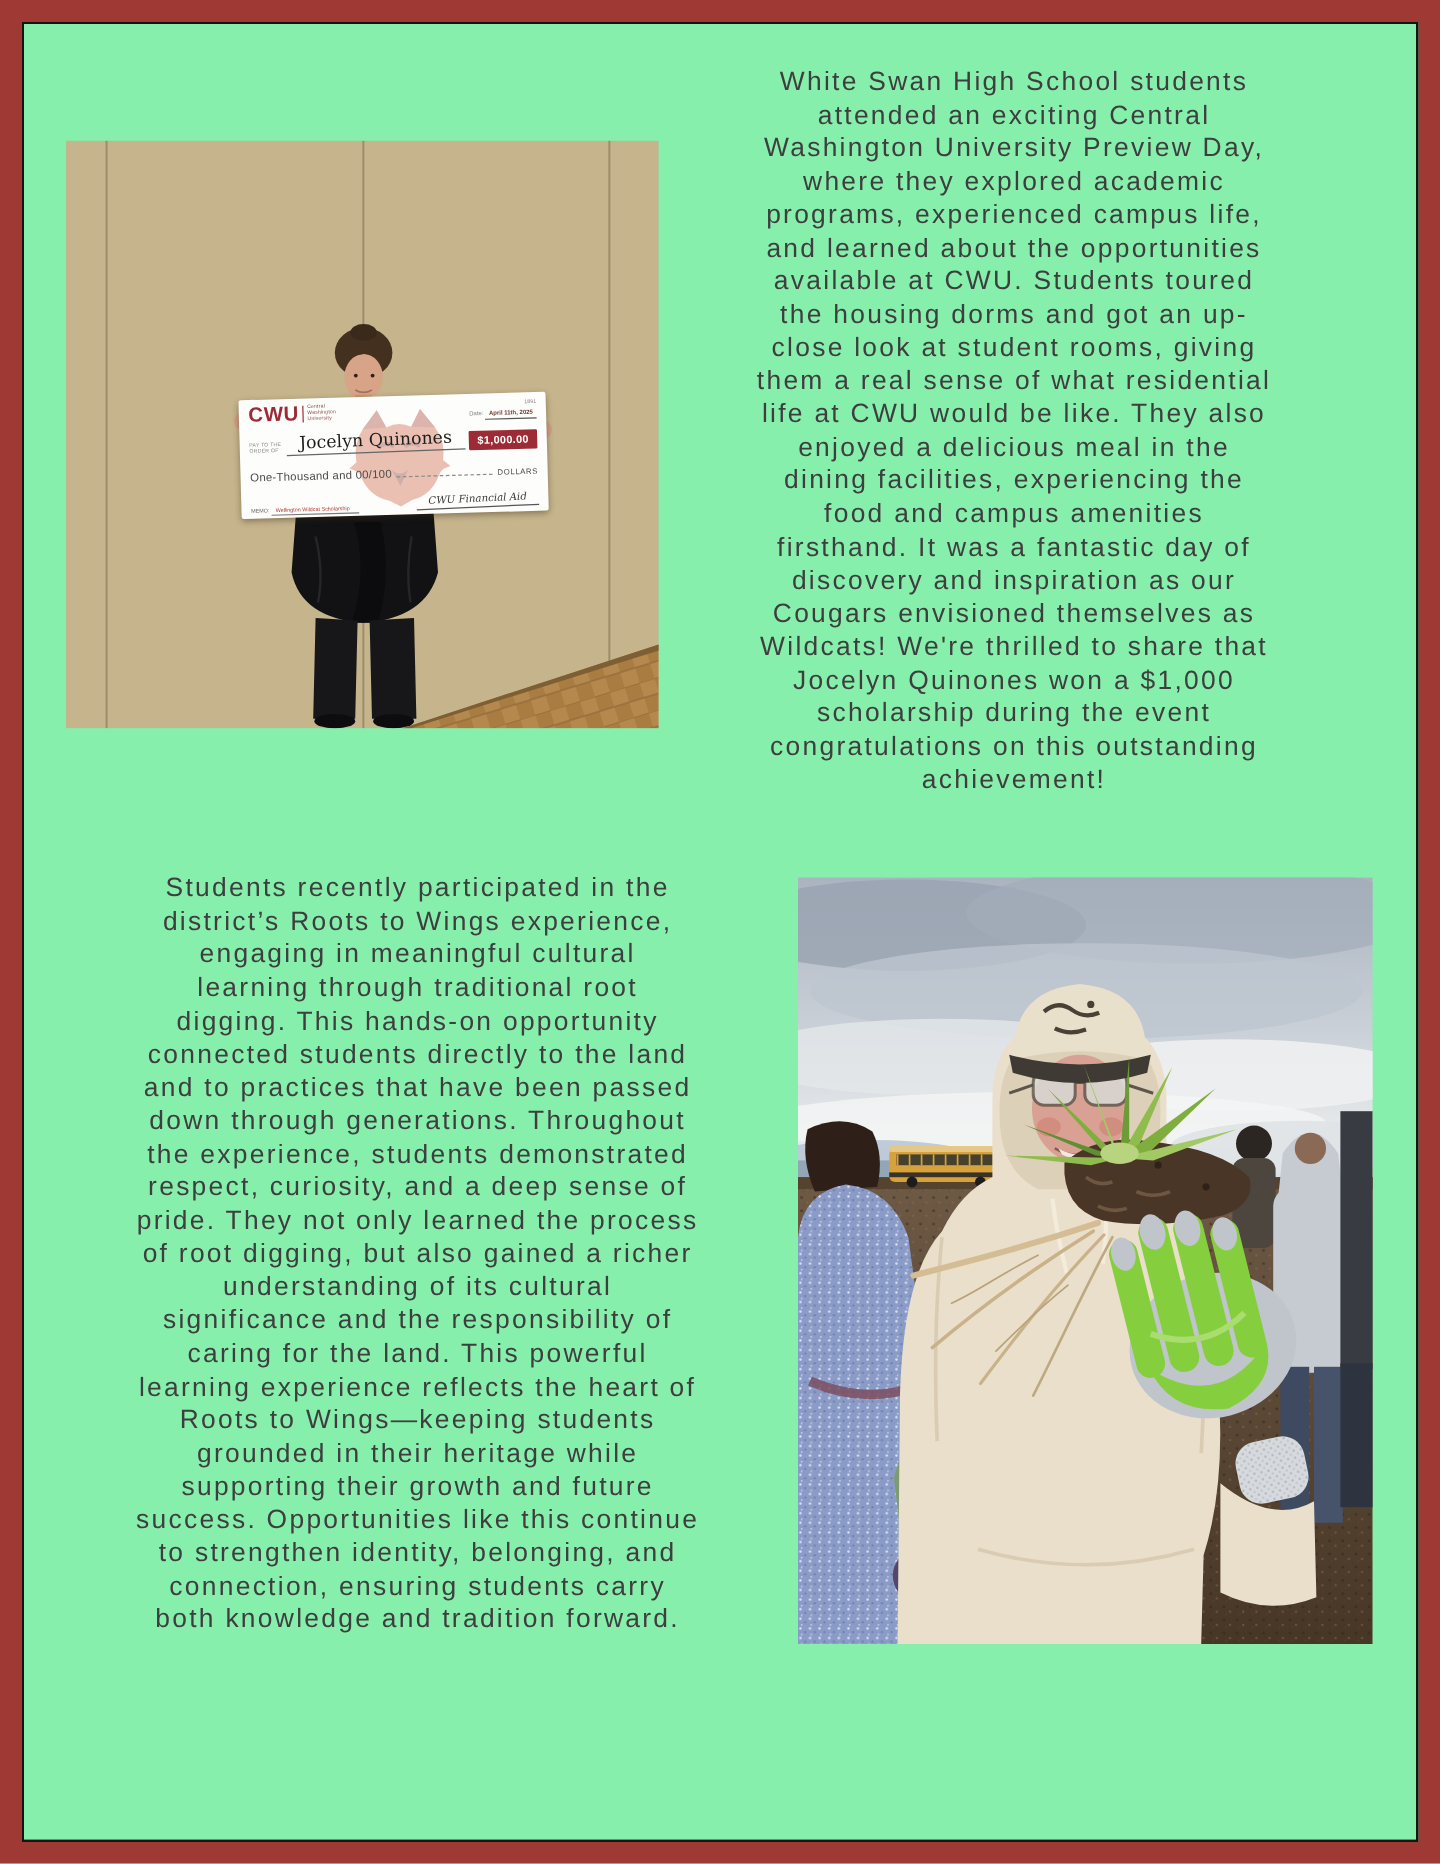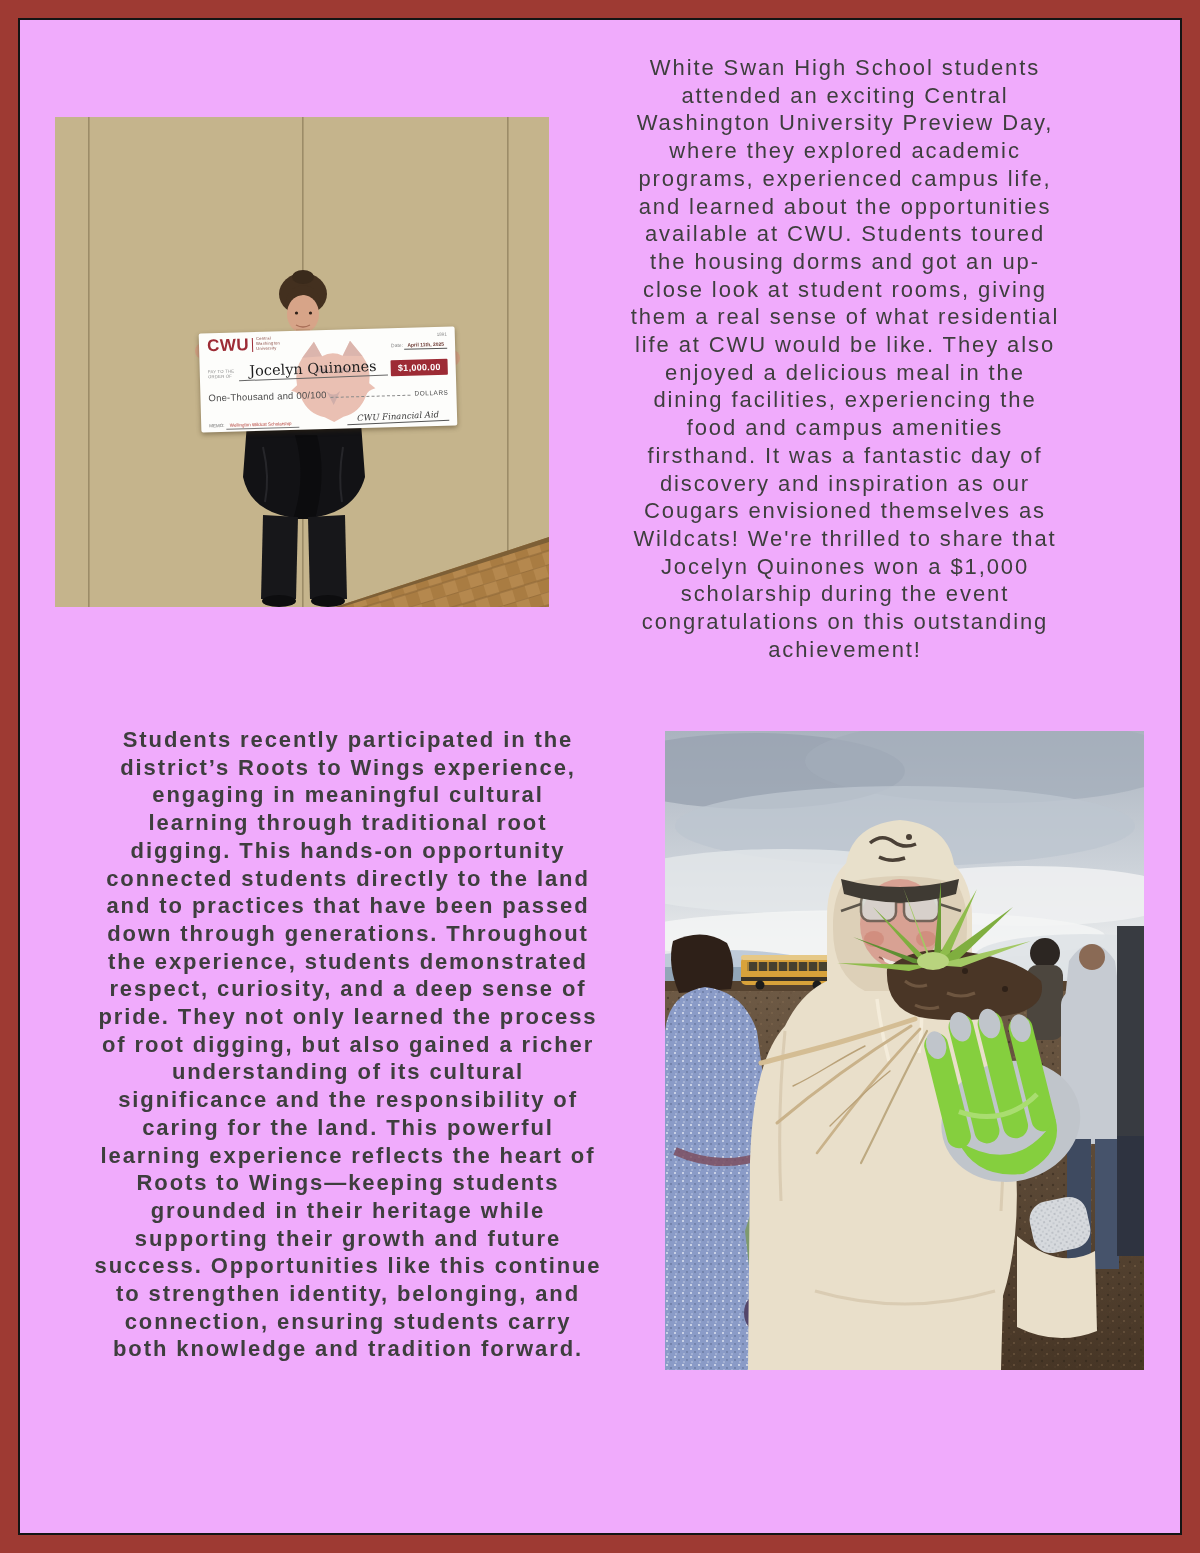--- a/index.html
+++ b/index.html
@@ -3,30 +3,30 @@
 <meta charset="utf-8">
 <style>
   html,body{margin:0;padding:0;background:#ffffff;}
   .frame{
     width:1200px;height:1553px;box-sizing:border-box;
     border:18px solid #9e3a33;background:#9e3a33;
     font-family:"Liberation Sans","DejaVu Sans",sans-serif;
   }
   .content{
     position:relative;box-sizing:border-box;
-    width:1164px;height:1517px;background:#f0abfc;
+    width:1164px;height:1517px;background:#86efac;
     border:2px solid #141414;overflow:hidden;
   }
   
   .story{
     position:absolute;text-align:center;white-space:pre-line;
     color:#3e3e3e;font-size:22px;line-height:27.7px;letter-spacing:1.9px;
   }
   .story1{left:525px;top:34px;width:600px;}
-  .story2{left:17px;top:706px;width:622px;font-weight:bold;}
+  .story2{left:17px;top:706px;width:622px;}
   
   .photo1{position:absolute;left:35px;top:97px;width:494px;height:490px;overflow:hidden;}
   .photo1 svg{display:block;}
   
   .check{
     position:absolute;left:145px;top:213px;width:256px;height:99px;
     background:#fdfdfb;border-radius:2px;transform:rotate(-1.6deg);
     box-shadow:0 2px 5px rgba(60,45,20,.45);
     box-sizing:border-box;padding:5px 8px 4px 8px;
     display:flex;flex-direction:column;justify-content:space-between;

